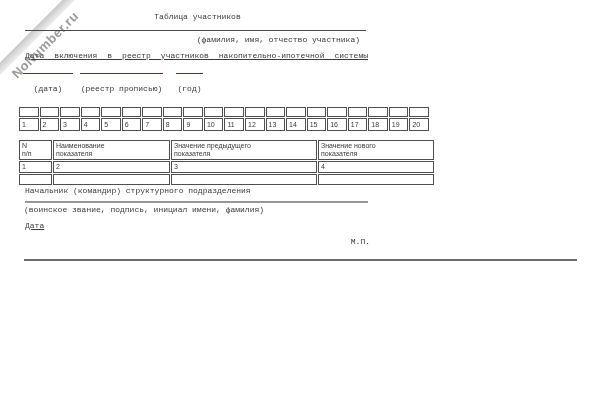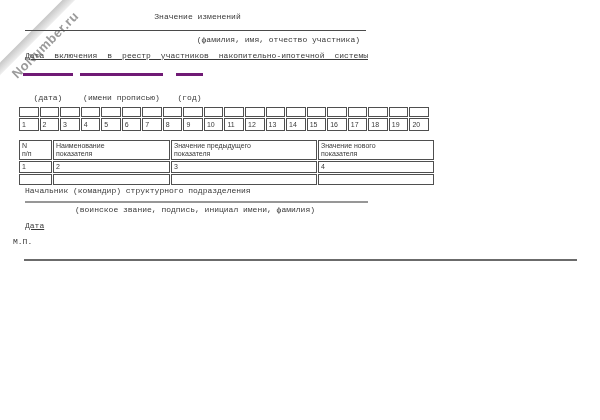--- a/index.html
+++ b/index.html
@@ -22,21 +22,21 @@
     color:#9b9b9b; letter-spacing:.5px; text-shadow:0 0 2px #fff, 0 0 2px #fff;
   }
 
   .doc-title { top:12px; left:25px; width:345px; text-align:center; }
   .fio-line { top:30px; left:25px; width:341px; border-top:1px solid #4a4a4a; }
   .fio-caption { top:35px; left:30px; width:330px; text-align:right; }
 
   .intro { top:51px; left:25px; width:343px; }
   .intro .l1 { text-align:justify; text-align-last:justify;text-decoration:underline; }
 
-  .date-field { top:73px; border-top:3px solid #701a75; text-align:center; padding-top:17px; }
+  .date-field { top:73px; border-top:1px solid #701a75; text-align:center; padding-top:10px; }
   .df-1 { left:23px; width:50px; }
   .df-2 { left:80px; width:83px; }
   .df-3 { left:176px; width:27px;text-align:center; }
 
   .reg-label { top:92px; left:25px; }
 
   table { border-collapse:separate; border-spacing:1px; table-layout:fixed; background:#fff; }
   td, th {
     border:1px solid #4f4f4f; background:#fff;
     font-family:"Liberation Sans", sans-serif; font-weight:normal;
@@ -45,46 +45,46 @@
   .reg-table { top:106px; left:18px; width:412px; }
   .reg-table .r1 td { height:10px; }
   .reg-table .r2 td { height:13px; padding:2px 0 0 2px; }
 
   .main-table { top:139px; left:18px; width:412px; }
   .main-table th { padding:1px 2px; height:17px; }
   .main-table td { padding:1px 2px; height:11px; }
 
   .chief-label { top:186px; left:25px; }
   .sig-line { top:201px; left:25px; width:343px; height:2px; background:#979797; }
-  .sig-caption { top:205px; left:30px; width:330px; text-align:center; }
+  .sig-caption { top:205px; left:24px; width:330px; text-align:left; }
   .date-label { top:221px; left:25px;text-decoration:underline; }
-  .seal-label { top:237px; left:13px; width:345px; text-align:left; }
+  .seal-label { top:237px; left:25px; width:345px; text-align:right; }
   .bottom-rule { top:259px; left:24px; width:553px; height:2px; background:#6b6b6b; }
 </style>
 </head>
 <body>
 
 <div class="page">
 
   <div class="watermark">
     <div class="wm-band"></div>
     <div class="wm-text">NoNumber.ru</div>
   </div>
 
-  <div class="abs mono doc-title">Значение изменений</div>
+  <div class="abs mono doc-title">Таблица участников</div>
 
   <div class="abs fio-line"></div>
   <div class="abs mono fio-caption">(фамилия, имя, отчество участника)</div>
 
   <div class="abs mono intro">
     <div class="l1">Дата включения в реестр участников накопительно-ипотечной системы</div>
   </div>
 
   <div class="abs mono date-field df-1">(дата)</div>
-  <div class="abs mono date-field df-2">(имени прописью)</div>
+  <div class="abs mono date-field df-2">(реестр прописью)</div>
   <div class="abs mono date-field df-3">(год)</div>
 
 
   <table class="abs reg-table">
     <tbody>
         <tr class="r1">
       <td></td>
           <td></td>
           <td></td>
           <td></td>

